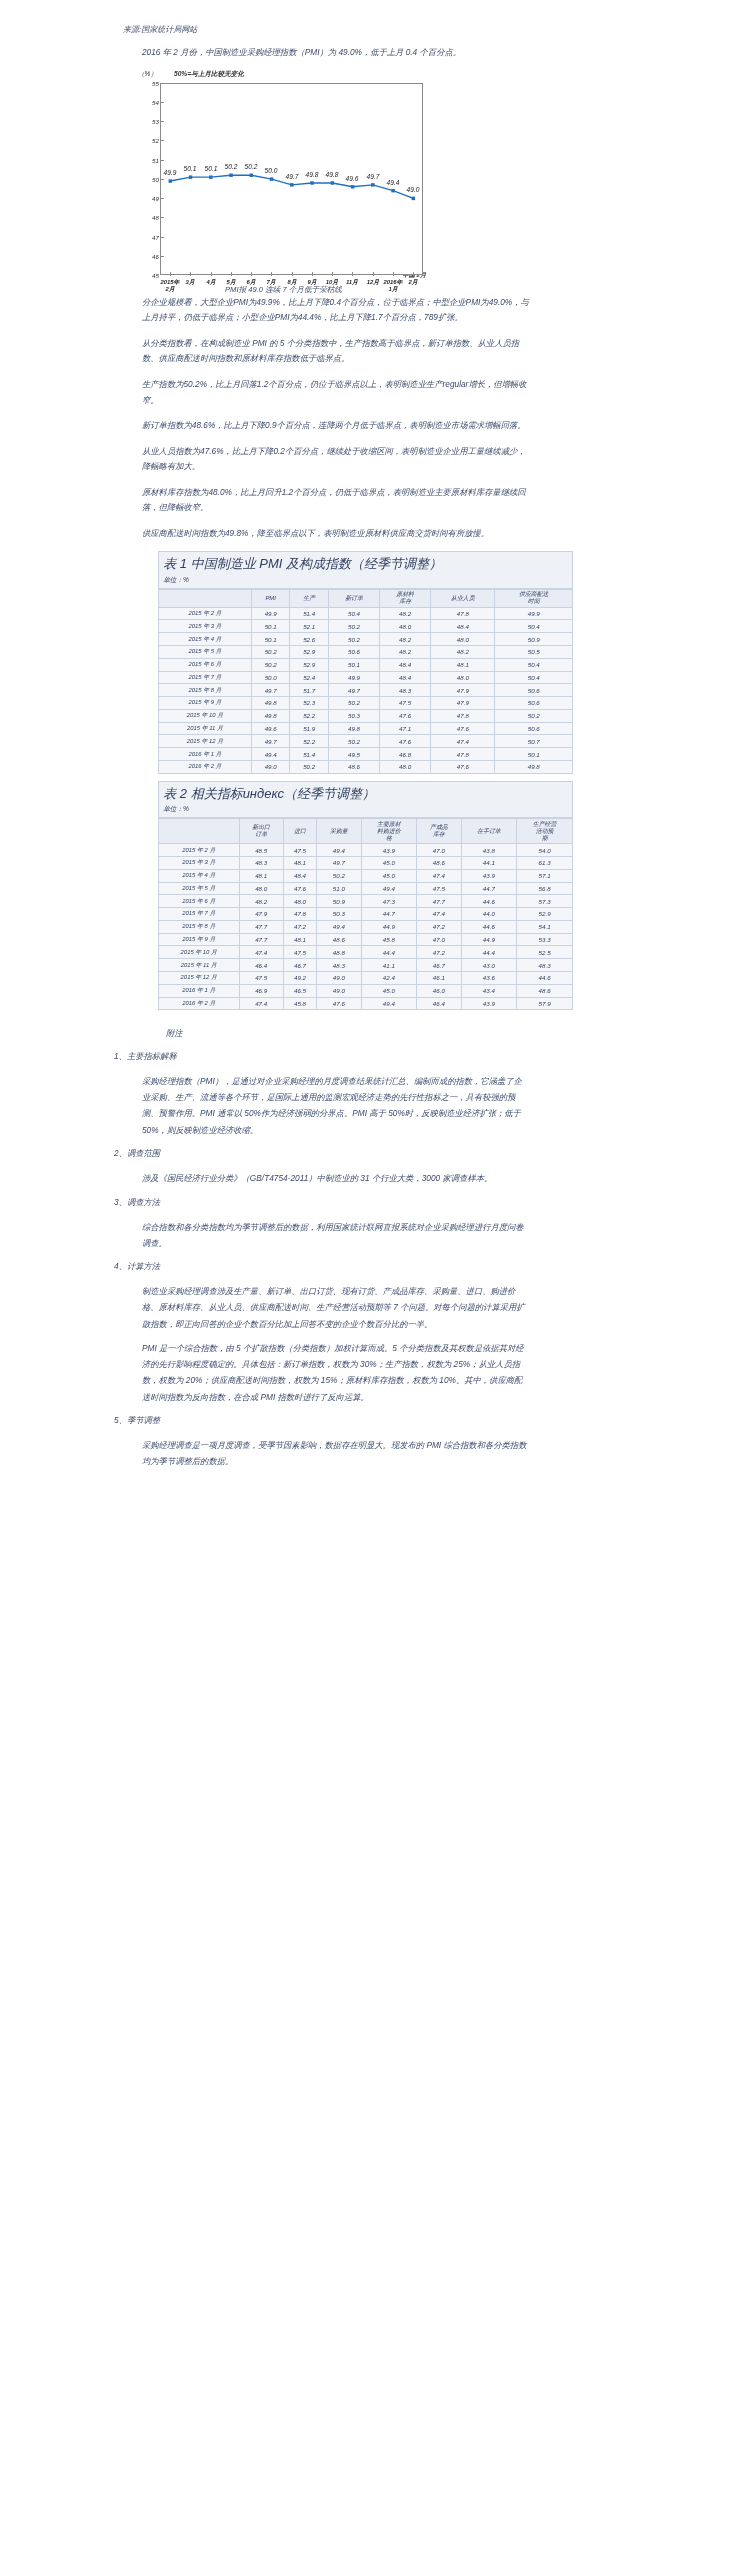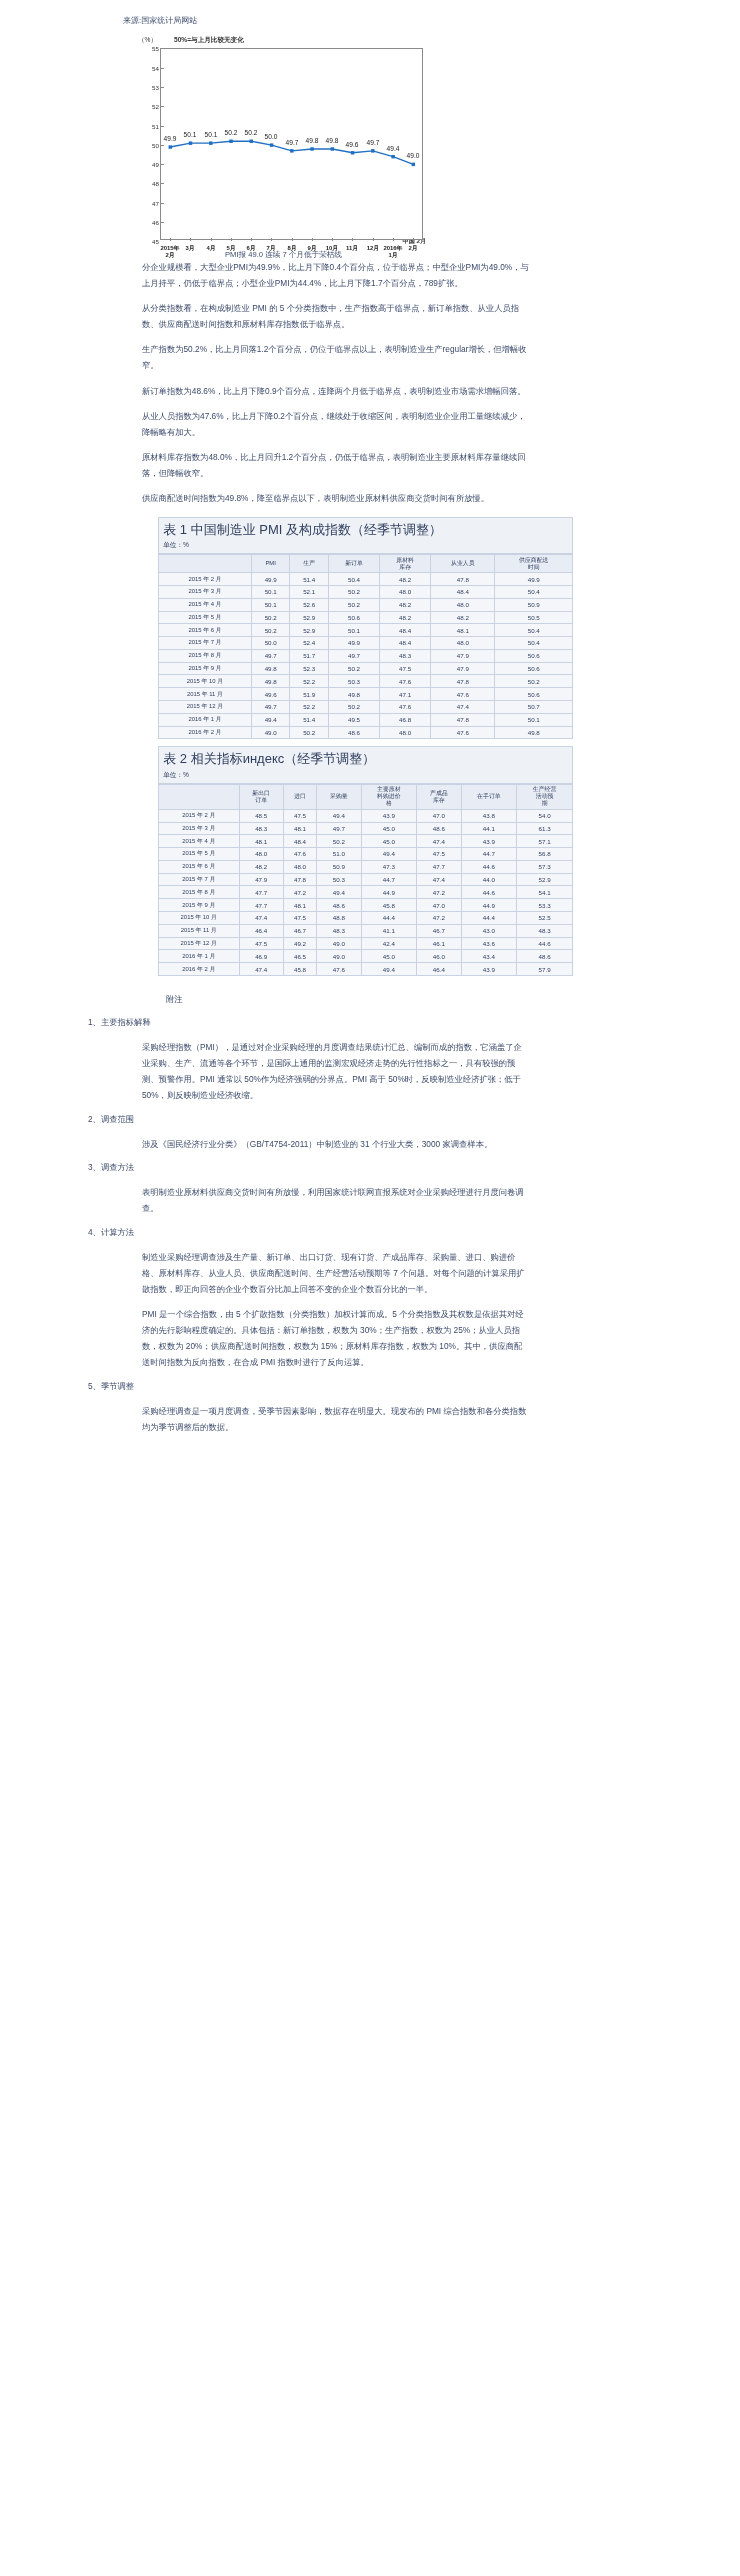--- a/index.html
+++ b/index.html
@@ -4,21 +4,21 @@
 <style>
   * { box-sizing: border-box; }
   html, body { margin:0; padding:0; }
   body {
     width: 741px;
     background: #ffffff;
     font-family: "Liberation Sans", "DejaVu Sans", sans-serif;
     color: #3b4a6b;
     font-size: 8.3px;
   }
-  .page { width:633px; position:relative; padding-top:11px; }
+  .page { width:633px; position:relative; padding-top:20px;font-style:italic; }
 
   .source {
     margin-left: 123px;
     font-size: 8px;
     color: #3b4a6b;
     padding-top: 4.2px;
     padding-bottom: 9.7px;
   }
 
   .para {
@@ -170,21 +170,21 @@
 
   
   .appendix { margin-top: 18px; }
   .ap-title {
     margin-left: 166px;
     font-size: 8.3px;
     color:#3b4a6b;
     margin-bottom: 9.7px;
   }
   .ap-h {
-    margin-left: 88px;
+    margin-left: 114px;
     margin-right: 104px;
     font-size: 8.3px;
     color:#3b4a6b;
     margin-bottom: 8.3px;
     line-height:1.9;
   }
   .ap-p {
     margin-left: 142px;
     margin-right: 104px;
     font-size: 8.3px;
@@ -193,20 +193,21 @@
     margin-bottom: 8.3px;
   }
 </style>
 </head>
 <body>
 
 <div class="page">
 
   <div class="source">来源:国家统计局网站</div>
 
+  <div class="para">2016 年 2 月份，中国制造业采购经理指数（PMI）为 49.0%，低于上月 0.4 个百分点。</div>
 
   <div class="chart-wrap">
 
     <div class="chart-box">
       <div class="chart-legend-row">
         <span class="unit-pct">（%）</span>
         <span class="legend-note">50%=与上月比较无变化</span>
       </div>
       <div class="plot-area">
         <div class="axis-frame"></div>
@@ -596,21 +597,21 @@
   </div>
 
   <div class="appendix">
     <div class="ap-title">附注</div>
     <div id="appendix-body">
         <div class="ap-h">1、主要指标解释</div>
         <div class="ap-p">采购经理指数（PMI），是通过对企业采购经理的月度调查结果统计汇总、编制而成的指数，它涵盖了企业采购、生产、流通等各个环节，是国际上通用的监测宏观经济走势的先行性指标之一，具有较强的预测、预警作用。PMI 通常以 50%作为经济强弱的分界点。PMI 高于 50%时，反映制造业经济扩张；低于 50%，则反映制造业经济收缩。</div>
         <div class="ap-h">2、调查范围</div>
         <div class="ap-p">涉及《国民经济行业分类》（GB/T4754-2011）中制造业的 31 个行业大类，3000 家调查样本。</div>
         <div class="ap-h">3、调查方法</div>
-        <div class="ap-p">表明制造业原材料供应商交货时间有所放慢，利用国家统计联网直报系统对企业采购经理进行月度问卷调查。</div>
+        <div class="ap-p">综合指数和各分类指数均为季节调整后的数据，利用国家统计联网直报系统对企业采购经理进行月度问卷调查。</div>
         <div class="ap-h">4、计算方法</div>
         <div class="ap-p">制造业采购经理调查涉及生产量、新订单、出口订货、现有订货、产成品库存、采购量、进口、购进价格、原材料库存、从业人员、供应商配送时间、生产经营活动预期等 7 个问题。对每个问题的计算采用扩散指数，即正向回答的企业个数百分比加上回答不变的企业个数百分比的一半。</div>
         <div class="ap-p">PMI 是一个综合指数，由 5 个扩散指数（分类指数）加权计算而成。5 个分类指数及其权数是依据其对经济的先行影响程度确定的。具体包括：新订单指数，权数为 30%；生产指数，权数为 25%；从业人员指数，权数为 20%；供应商配送时间指数，权数为 15%；原材料库存指数，权数为 10%。其中，供应商配送时间指数为反向指数，在合成 PMI 指数时进行了反向运算。</div>
         <div class="ap-h">5、季节调整</div>
         <div class="ap-p">采购经理调查是一项月度调查，受季节因素影响，数据存在明显大。现发布的 PMI 综合指数和各分类指数均为季节调整后的数据。</div>
       </div>
   </div>
 
 </div>
 

